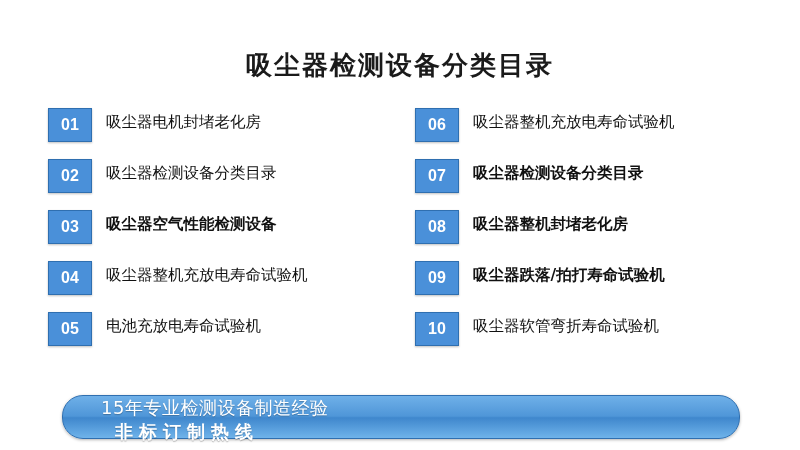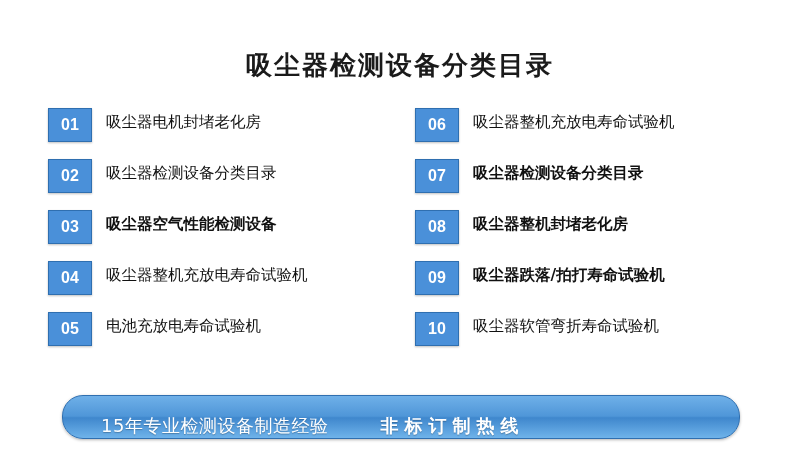--- a/index.html
+++ b/index.html
@@ -120,22 +120,23 @@
   .footer {
     position: absolute;
     left: 62px;
     top: 395px;
     width: 676px;
     height: 42px;
     background: linear-gradient(180deg, #6fb0e8 0%, #4f96d8 48%, #3f87cd 52%, #6fb3ea 100%);
     border: 1px solid #2f6fb0;
     border-radius: 21px;
     display: flex;
-    align-items: flex-end;
+    align-items: flex-start;
     box-shadow: 0 1px 3px rgba(0,0,0,0.3);
+    flex-direction: column;
   }
   .footer-left {
     font-family: "DejaVu Sans", sans-serif;
     font-size: 18px;
     color: #ffffff;
     font-weight: normal;
     margin-left: 38px;
     letter-spacing: 0.5px;
     text-shadow: 0 1px 1px rgba(0,0,0,0.25);
   }

